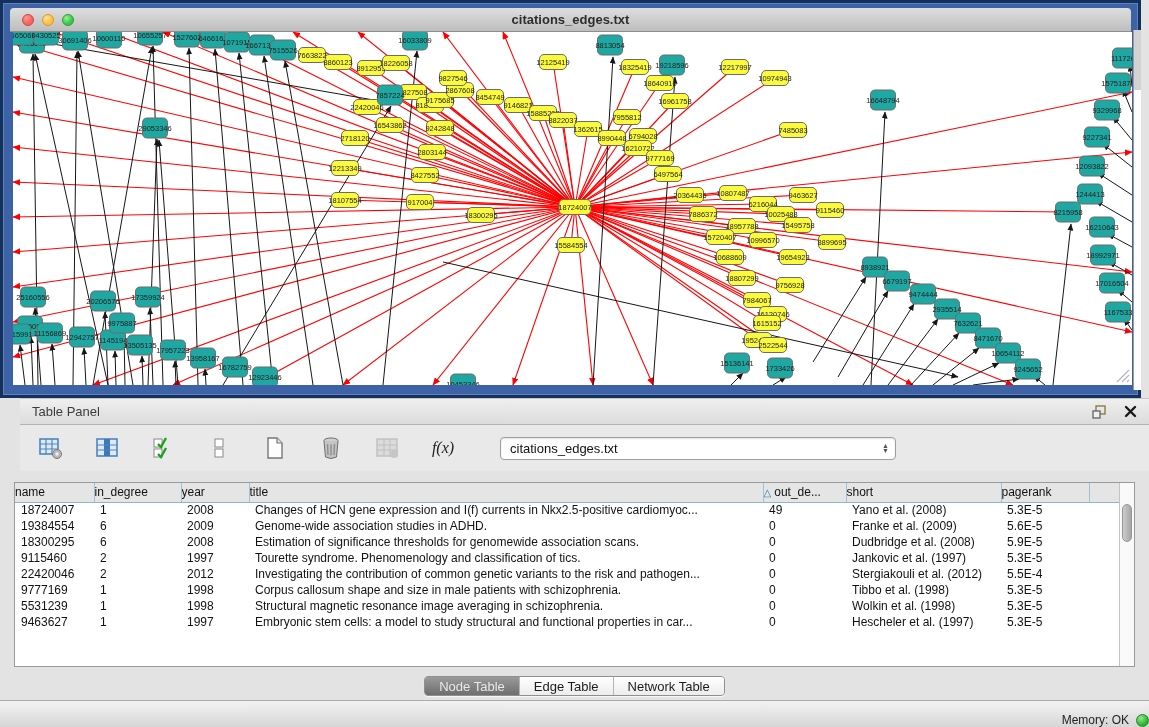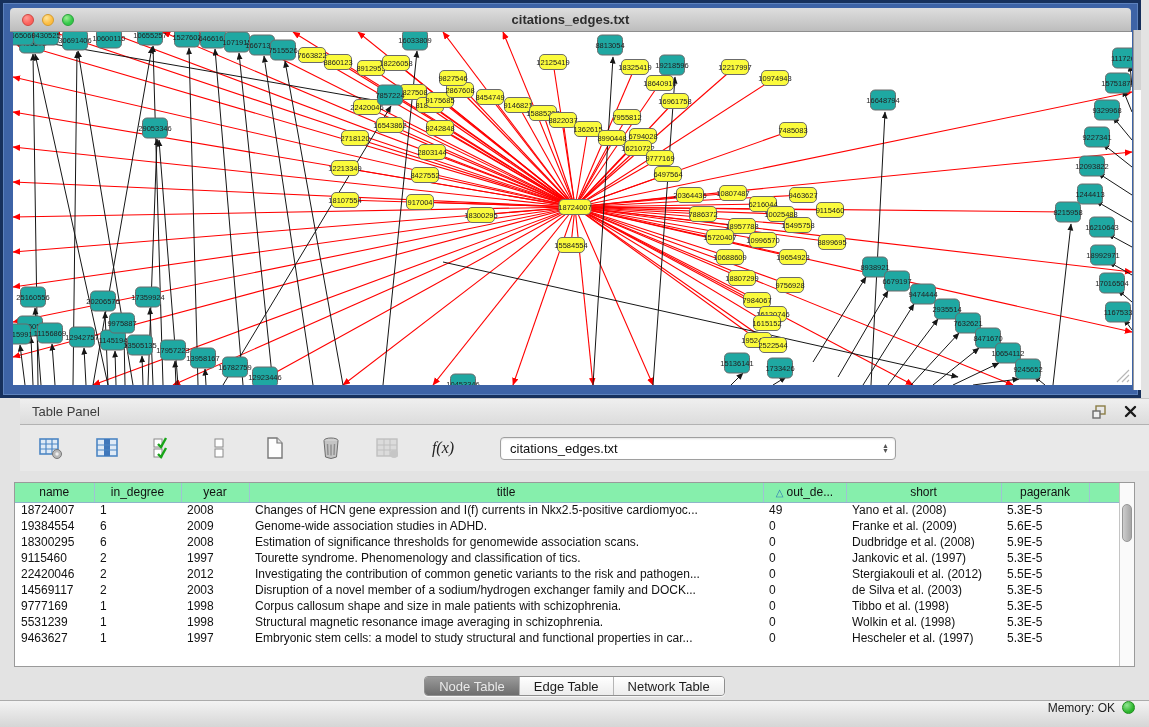--- a/index.html
+++ b/index.html
@@ -34,40 +34,40 @@
   .toolbar { height:46px; display:flex; align-items:center; padding-left:18px; gap:30px; background:#e9e9e9; }
   .tbtn { width:26px; height:26px; display:flex; align-items:center; justify-content:center; }
   .fx { font-family:"Liberation Serif",serif; font-style:italic; font-size:16px; color:#222; }
   .combo { margin-left:14px; width:396px; height:23px; background:#ffffff; border:1px solid #9f9f9f; border-radius:4px;
     display:flex; align-items:center; padding:0 4px 0 9px; box-shadow:inset 0 1px 2px rgba(0,0,0,.12); }
   .combo-text { flex:1; font-size:13px; color:#111; }
   .combo-arrows { display:flex; flex-direction:column; line-height:5px; font-size:7px; color:#555; padding-right:2px; }
 
   .table-wrap { position:absolute; left:14px; top:84px; width:1121px; height:185px; background:#fff; border:1px solid #9a9a9a; }
   table.grid { border-collapse:collapse; table-layout:fixed; width:1106px; font-size:12px; }
-  table.grid th { background:#86efac; border-right:1px solid #9fc2d4; border-bottom:1px solid #8fb5c9;
-    height:19px; font-weight:400; color:#111; text-align:center; overflow:hidden; white-space:nowrap; }
+  table.grid th { background:#e5e5e5; border-right:1px solid #9fc2d4; border-bottom:1px solid #8fb5c9;
+    height:19px; font-weight:400; color:#111; text-align:left; overflow:hidden; white-space:nowrap; }
   table.grid td { height:16px; padding:0 0 0 6px; color:#111; white-space:nowrap; overflow:hidden; text-overflow:clip; }
   .sort-tri { color:#2d78b5; font-size:10px; margin-right:3px; }
   .vscroll { position:absolute; right:0; top:0; width:15px; height:183px; background:#fafafa; border-left:1px solid #c4c4c4; }
   .vthumb { position:absolute; left:2px; top:21px; width:10px; height:38px; border-radius:6px;
     background:linear-gradient(90deg,#cdcdcd,#a6a6a6); border:1px solid #969696; }
   .hdr-fill { background:#dfe9ef; border-bottom:1px solid #8fb5c9; }
 
   .tabsbar { position:absolute; left:0; top:274px; width:1149px; height:28px; display:flex; justify-content:center; align-items:center; }
   .seg { display:flex; border:1px solid #8f8f8f; border-radius:4px; overflow:hidden; height:20px;
     box-shadow:0 1px 1px rgba(255,255,255,.8); }
   .seg-btn { padding:0 14px; font-size:13px; display:flex; align-items:center;
     background:linear-gradient(#ffffff,#ececec); color:#1c1c1c; border-right:1px solid #b5b5b5; }
   .seg-btn:last-child { border-right:none; }
   .seg-btn.sel { background:linear-gradient(#9a9a9a,#6e6e6e); color:#e9e9e9; }
 
   .statusbar { position:absolute; left:0; top:700px; width:1149px; height:27px;
     background:linear-gradient(#f3f3f3,#d6d6d6); border-top:1px solid #ababab;
-    display:flex; align-items:flex-start; justify-content:flex-end; padding-right:14px; gap:7px; }
+    display:flex; align-items:flex-end; justify-content:flex-end; padding-right:0; gap:7px; }
   .mem-label { font-size:12px; color:#222; }
   .mem-dot { width:13px; height:13px; border-radius:50%;
     background:radial-gradient(circle at 35% 30%, #93e693,#2ab42a 65%); border:1px solid #1f8c1f; }
 
   
   .red-e { stroke:#ff0000; stroke-width:1.1; }
   .blk-e { stroke:#161616; stroke-width:1; }
   .nlabel { font-size:7.5px; fill:#222; text-anchor:middle; font-family:"Liberation Sans",sans-serif; }
 </style>
 </head>
@@ -616,31 +616,21 @@
               <td>5.3E-5</td>
               <td></td>
             </tr>
             <tr>
               <td>22420046</td>
               <td>2</td>
               <td>2012</td>
               <td>Investigating the contribution of common genetic variants to the risk and pathogen...</td>
               <td>0</td>
               <td>Stergiakouli et al. (2012)</td>
-              <td>5.5E-5</td>
-              <td></td>
-            </tr>
-            <tr>
-              <td>14569117</td>
-              <td>2</td>
-              <td>2003</td>
-              <td>Disruption of a novel member of a sodium/hydrogen exchanger family and DOCK...</td>
-              <td>0</td>
-              <td>de Silva et al. (2003)</td>
-              <td>5.3E-5</td>
+              <td>5.5E-4</td>
               <td></td>
             </tr>
             <tr>
               <td>9777169</td>
               <td>1</td>
               <td>1998</td>
               <td>Corpus callosum shape and size in male patients with schizophrenia.</td>
               <td>0</td>
               <td>Tibbo et al. (1998)</td>
               <td>5.3E-5</td>

